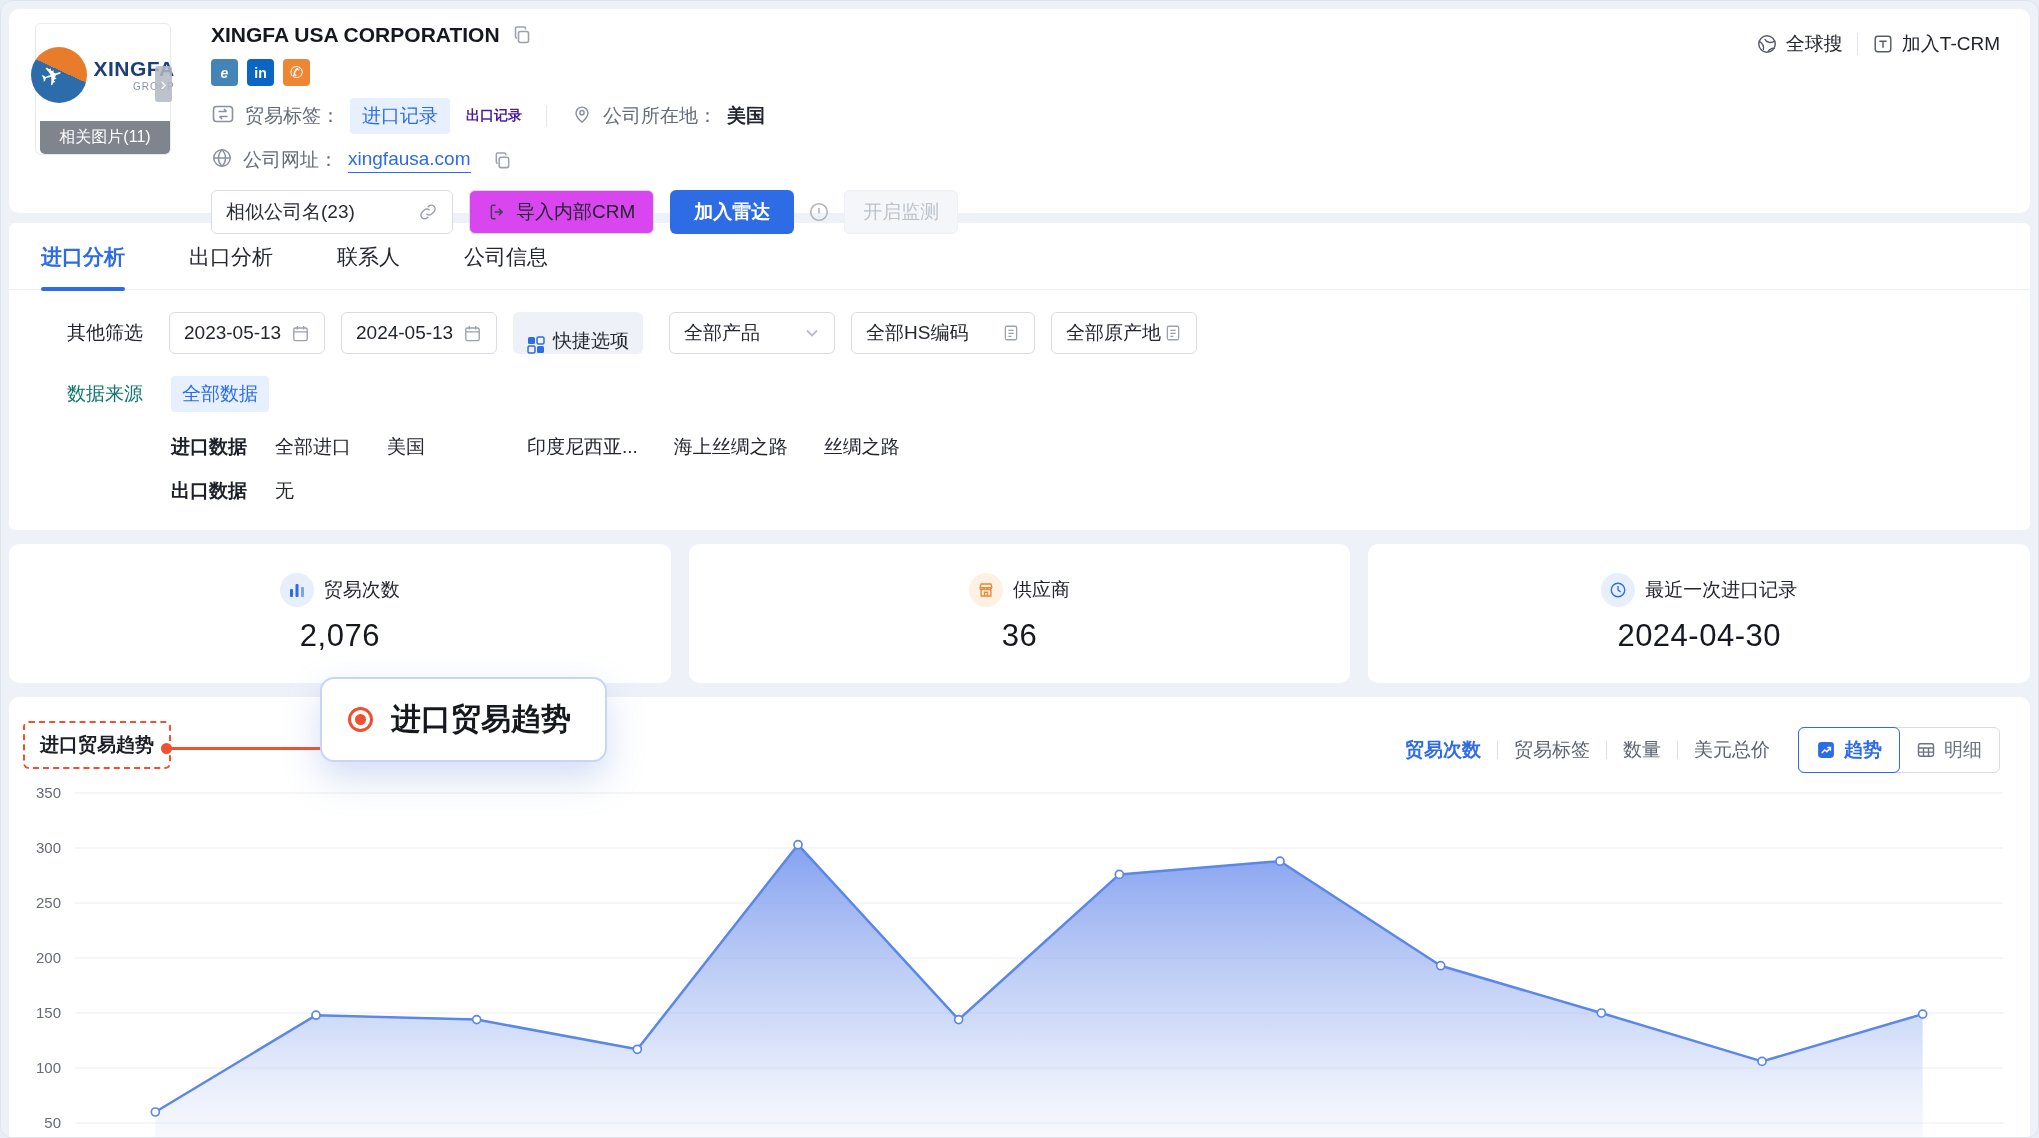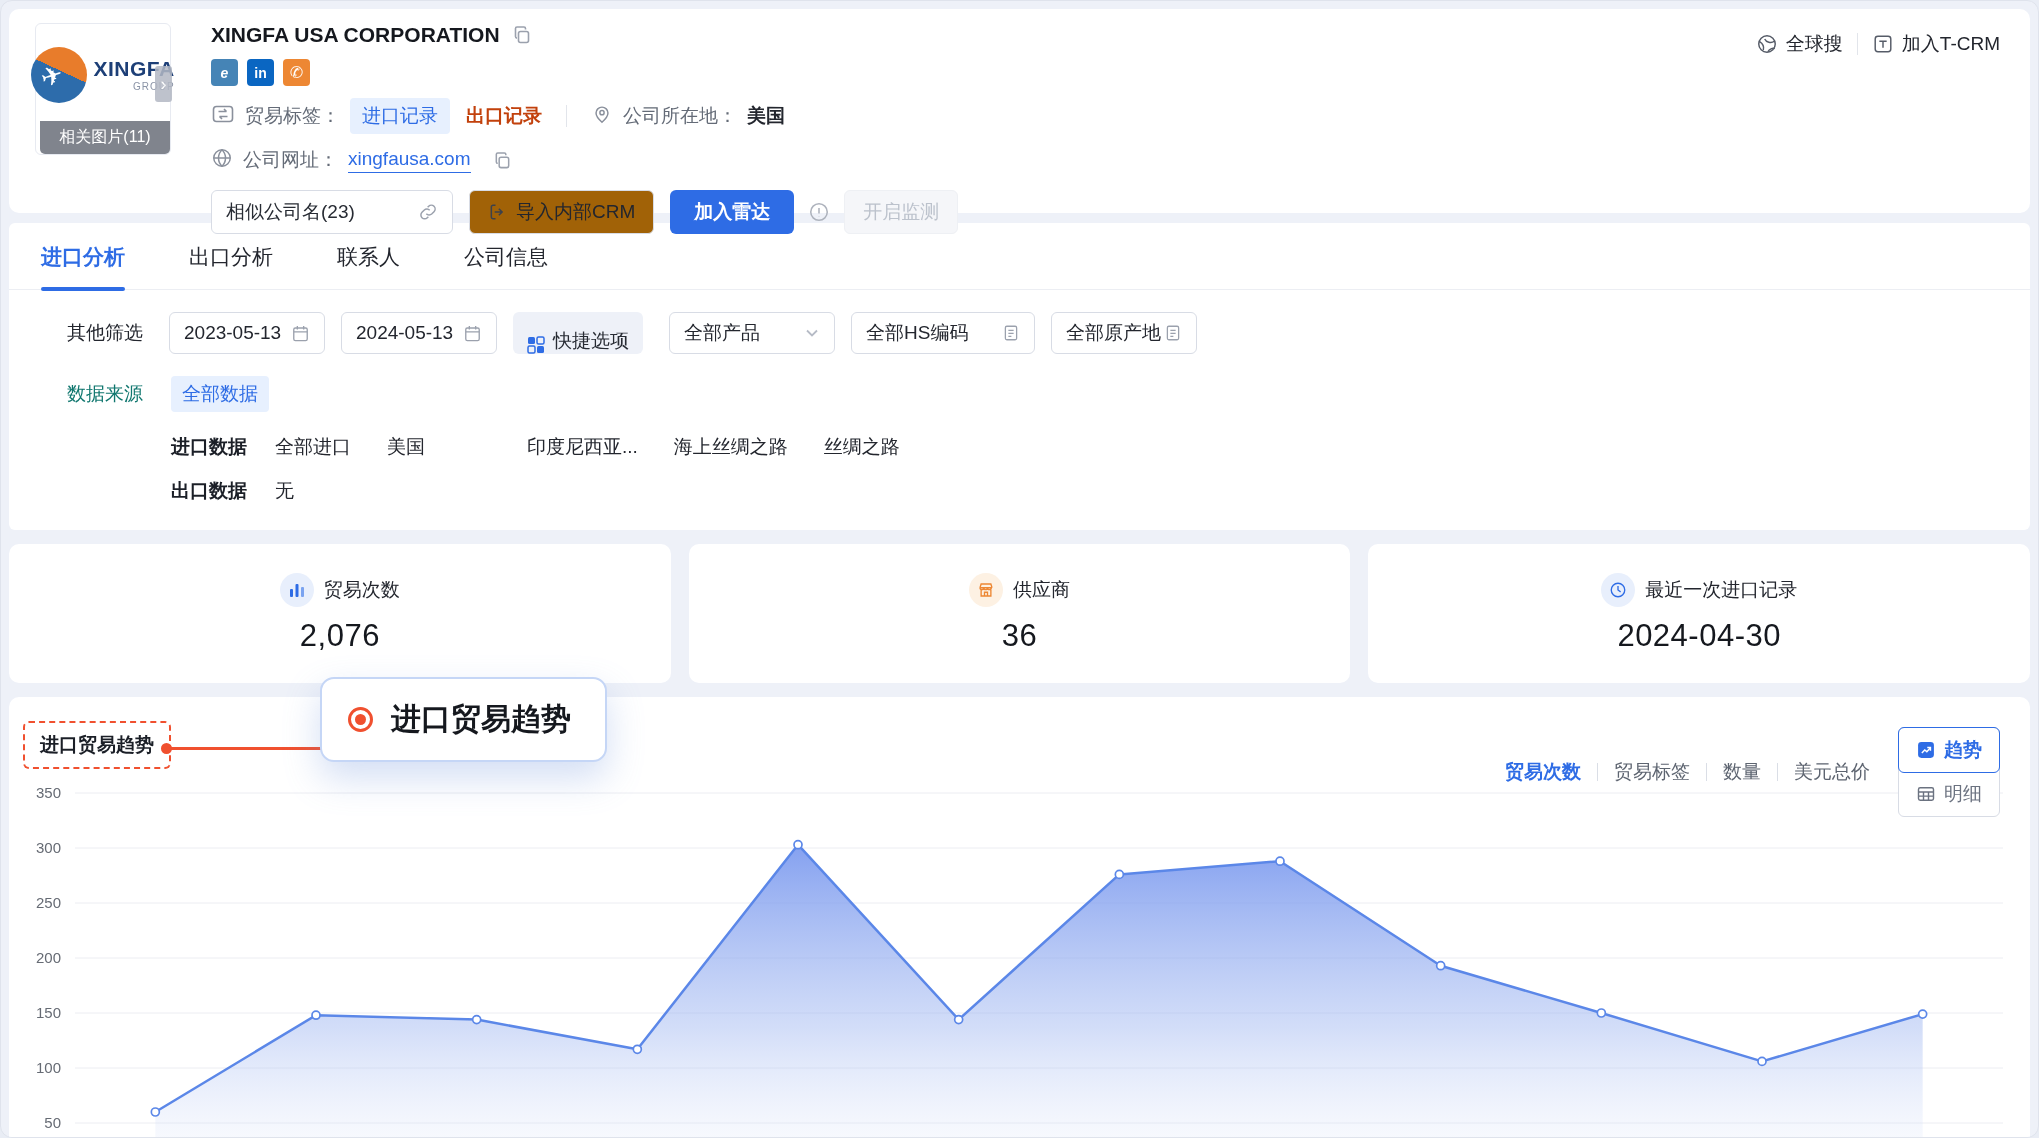--- a/index.html
+++ b/index.html
@@ -34,28 +34,28 @@
   .copy-ic{ margin-left:12px; display:inline-flex; cursor:pointer; }
   .social-row{ margin-top:12px; gap:9px; }
   .sq{ width:27px; height:27px; border-radius:4px; color:#fff; display:flex; align-items:center; justify-content:center; font-size:14px; font-weight:700; cursor:pointer; }
   .sq.web{ background:var(--icon-web,#4584b6); font-style:italic; }
   .sq.li{ background:var(--icon-linkedin,#0a66c2); }
   .sq.ph{ background:var(--icon-phone,#ed8733); font-weight:400; font-size:16px; }
   .tag-row{ margin-top:12px; gap:10px; }
   .glabel{ color:#646b77; font-size:19px; }
   .gvalue{ color:#23262e; font-size:19px; font-weight:600; }
   .tag-blue{ background:var(--accent-bg,#e7f0fe); color:var(--accent,#2e6ce5); font-size:19px; padding:5px 12px; border-radius:4px; cursor:pointer; }
-  .tag-plain{ color:#c2410c; font-size:19px; font-weight:600; margin-left:6px; cursor:pointer; }
+  .tag-plain{ color:#4c1d95; font-size:14px; font-weight:600; margin-left:6px; cursor:pointer; }
   .vdiv{ width:1px; height:22px; background:#e2e5eb; margin:0 14px; }
   .site-row{ margin-top:13px; gap:10px; }
   .weblink{ color:var(--accent,#2e6ce5); font-size:19px; text-decoration:none; border-bottom:1.5px solid var(--accent,#2e6ce5); padding-bottom:2px; cursor:pointer; }
   .btns-row{ margin-top:17px; }
   .similar-box{ display:flex; align-items:center; justify-content:space-between; width:242px; height:44px; border:1px solid #d8dce5; border-radius:6px; padding:0 14px; font-size:19px; background:#fff; cursor:pointer; }
   .btn{ height:44px; display:inline-flex; align-items:center; gap:8px; border-radius:6px; font-size:19px; cursor:pointer; border:none; font-family:inherit; }
-  .btn-outline{ border:1px solid #d8dce5; background:#a16207; color:#23262e; padding:0 18px; margin-left:16px;text-align:right; }
+  .btn-outline{ border:1px solid #d8dce5; background:#d946ef; color:#23262e; padding:0 18px; margin-left:16px;text-align:right; }
   .btn-primary{ background:var(--accent,#2e6ce5); color:#fff; padding:0 24px; margin-left:16px; font-weight:600; }
   .info-wrap{ margin-left:14px; display:flex; align-items:center; cursor:pointer; }
   .btn-disabled{ background:#f5f6f9; color:#bcc2cc; padding:0 18px; margin-left:14px; border:1px solid #eef0f4; cursor:default; }
   .header-right{ position:absolute; right:30px; top:22px; display:flex; align-items:center; }
   .hr-item{ display:flex; align-items:center; gap:8px; font-size:19px; color:#23262e; cursor:pointer; }
 
   
   .tabs-section{ margin-top:10px; padding-bottom:26px; border-radius:6px; }
   .tabs{ display:flex; gap:64px; padding:20px 32px 0; border-bottom:1px solid #eceef3; }
   .tab{ font-size:21px; color:#23262e; padding-bottom:18px; position:relative; cursor:pointer; }
@@ -94,21 +94,21 @@
   .conn-dot{ position:absolute; left:152px; top:46px; width:11px; height:11px; border-radius:50%; background:var(--annotation-red,#f0502f); z-index:6; }
   .conn-line{ position:absolute; left:158px; top:50px; width:196px; height:3px; background:var(--annotation-red,#f0502f); z-index:5; }
   .callout{ position:absolute; left:311px; top:-20px; display:flex; align-items:center; gap:18px; background:#fff; border:2px solid #c5d6f6; border-radius:14px; padding:20px 34px 20px 26px; box-shadow:0 16px 36px rgba(110,145,220,.30); z-index:7; }
   .ring{ position:relative; width:25px; height:25px; border:3px solid var(--annotation-red,#f0502f); border-radius:50%; flex:none; }
   .ring::after{ content:""; position:absolute; left:50%; top:50%; width:11px; height:11px; margin:-5.5px 0 0 -5.5px; background:var(--annotation-red,#f0502f); border-radius:50%; }
   .callout-text{ font-size:30px; font-weight:700; color:#15181e; white-space:nowrap; }
   .metric-area{ display:flex; align-items:center; margin-top:6px; }
   .metric{ font-size:19px; color:#5d6470; cursor:pointer; }
   .metric.active{ color:var(--accent,#2e6ce5); font-weight:700; }
   .msep{ width:1px; height:18px; background:#dadee6; margin:0 16px; }
-  .seg{ display:flex; margin-left:28px; border:1px solid #d8dce5; border-radius:6px; background:#fff;flex-direction:column; }
+  .seg{ display:flex; margin-left:28px; border:1px solid #d8dce5; border-radius:6px; background:#fff; }
   .seg-item{ display:flex; align-items:center; gap:8px; padding:9px 17px; font-size:19px; color:#6b7280; cursor:pointer; }
   .seg-item.active{ color:var(--accent,#2e6ce5); font-weight:600; border:1px solid var(--accent,#2e6ce5); border-radius:6px; margin:-1px; }
   .ax{ font-size:15px; fill:#666b74; }
 </style>
 </head>
 <body>
 
 <div class="page">
 
   <section class="card header">

